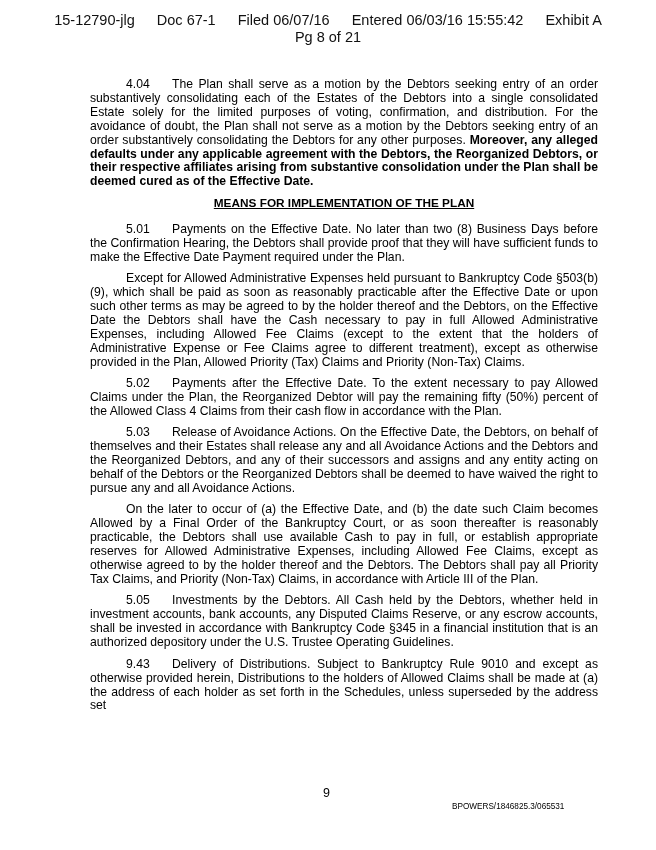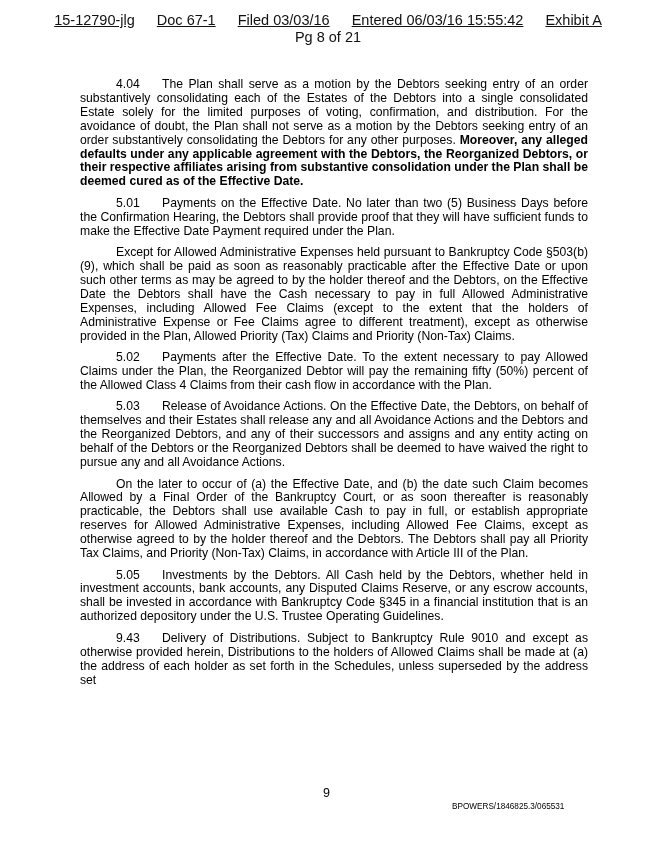--- a/index.html
+++ b/index.html
@@ -1,50 +1,51 @@
 <!DOCTYPE html>
 <html><head>
 <meta charset="utf-8">
 <style>
   html, body { margin: 0; padding: 0; background: #ffffff; }
   body { width: 656px; height: 850px; position: relative; overflow: hidden; color: #000; }
   .stamp { position: absolute; left: 0; width: 656px; top: 12px; text-align: center;
            font-family: "Liberation Sans", sans-serif; font-size: 14.5px; line-height: 17px; color: #111; }
-  .stamp .l1 span { margin: 0 9px; text-decoration: underline; }
-  .page { position: absolute; left: 80px; width: 508px; top: 78px;
+  .stamp .l1 span { margin: 0 9px; }
+  .page { position: absolute; left: 90px; width: 508px; top: 78px;
           font-family: "Liberation Sans", sans-serif; font-size: 12.2px; line-height: 13.9px; }
   p { margin: 0 0 7.6px 0; text-align: justify; }
   .ind { text-indent: 36px; }
   .num { display: inline-block; width: 46px; text-indent: 0; }
   .bold { font-weight: bold; }
   .art { text-align: center; font-weight: bold; text-decoration: underline; font-size: 14px; margin: 5px 0 13px 0; }
   .sub { text-align: center; font-weight: bold; text-decoration: underline; font-size: 11.8px; margin: 0 0 12px 0; }
   .footer { position: absolute; top: 786px; left: 0; width: 656px; font-family: "Liberation Sans", sans-serif; }
   .pgnum { position: absolute; left: 323px; font-size: 12.5px; }
   .docid { position: absolute; left: 452px; top: 16px; font-size: 8.2px; }
 </style>
 </head>
 <body>
 
 <div class="stamp">
   <div class="l1">
     <span>15-12790-jlg</span>
     <span>Doc 67-1</span>
-    <span>Filed 03/03/16</span>
+    <span>Filed 06/07/16</span>
     <span>Entered 06/03/16 15:55:42</span>
     <span>Exhibit A</span>
   </div>
   <div>Pg 8 of 21</div>
 </div>
 
 <div class="page">
   <p class="ind"><span class="num">4.04</span><span>The Plan shall serve as a motion by the Debtors seeking entry of an order substantively consolidating each of the Estates of the Debtors into a single consolidated Estate solely for the limited purposes of voting, confirmation, and distribution. For the avoidance of doubt, the Plan shall not serve as a motion by the Debtors seeking entry of an order substantively consolidating the Debtors for any other purposes. </span><span class="bold">Moreover, any alleged defaults under any applicable agreement with the Debtors, the Reorganized Debtors, or their respective affiliates arising from substantive consolidation under the Plan shall be deemed cured as of the Effective Date.</span></p>
 
+  <div class="sub">MEANS FOR IMPLEMENTATION OF THE PLAN</div>
 
-  <p class="ind"><span class="num">5.01</span><span>Payments on the Effective Date. No later than two (5) Business Days before the Confirmation Hearing, the Debtors shall provide proof that they will have sufficient funds to make the Effective Date Payment required under the Plan.</span></p>
+  <p class="ind"><span class="num">5.01</span><span>Payments on the Effective Date. No later than two (8) Business Days before the Confirmation Hearing, the Debtors shall provide proof that they will have sufficient funds to make the Effective Date Payment required under the Plan.</span></p>
   <p class="ind">Except for Allowed Administrative Expenses held pursuant to Bankruptcy Code §503(b)(9), which shall be paid as soon as reasonably practicable after the Effective Date or upon such other terms as may be agreed to by the holder thereof and the Debtors, on the Effective Date the Debtors shall have the Cash necessary to pay in full Allowed Administrative Expenses, including Allowed Fee Claims (except to the extent that the holders of Administrative Expense or Fee Claims agree to different treatment), except as otherwise provided in the Plan, Allowed Priority (Tax) Claims and Priority (Non-Tax) Claims.</p>
 
   <p class="ind"><span class="num">5.02</span><span>Payments after the Effective Date. To the extent necessary to pay Allowed Claims under the Plan, the Reorganized Debtor will pay the remaining fifty (50%) percent of the Allowed Class 4 Claims from their cash flow in accordance with the Plan.</span></p>
 
   <p class="ind"><span class="num">5.03</span><span>Release of Avoidance Actions. On the Effective Date, the Debtors, on behalf of themselves and their Estates shall release any and all Avoidance Actions and the Debtors and the Reorganized Debtors, and any of their successors and assigns and any entity acting on behalf of the Debtors or the Reorganized Debtors shall be deemed to have waived the right to pursue any and all Avoidance Actions.</span></p>
 
   <p class="ind">On the later to occur of (a) the Effective Date, and (b) the date such Claim becomes Allowed by a Final Order of the Bankruptcy Court, or as soon thereafter is reasonably practicable, the Debtors shall use available Cash to pay in full, or establish appropriate reserves for Allowed Administrative Expenses, including Allowed Fee Claims, except as otherwise agreed to by the holder thereof and the Debtors. The Debtors shall pay all Priority Tax Claims, and Priority (Non-Tax) Claims, in accordance with Article III of the Plan.</p>
 
   <p class="ind"><span class="num">5.05</span><span>Investments by the Debtors.  All Cash held by the Debtors, whether held in investment accounts, bank accounts, any Disputed Claims Reserve, or any escrow accounts, shall be invested in accordance with Bankruptcy Code §345 in a financial institution that is an authorized depository under the U.S. Trustee Operating Guidelines.</span></p>
 

